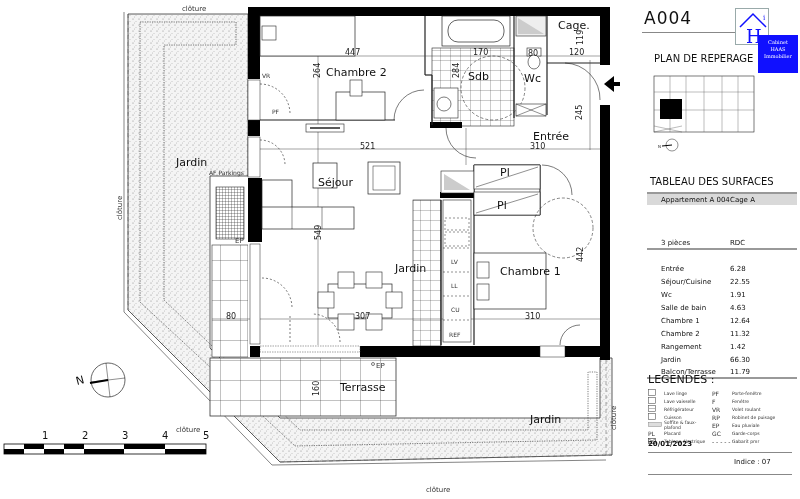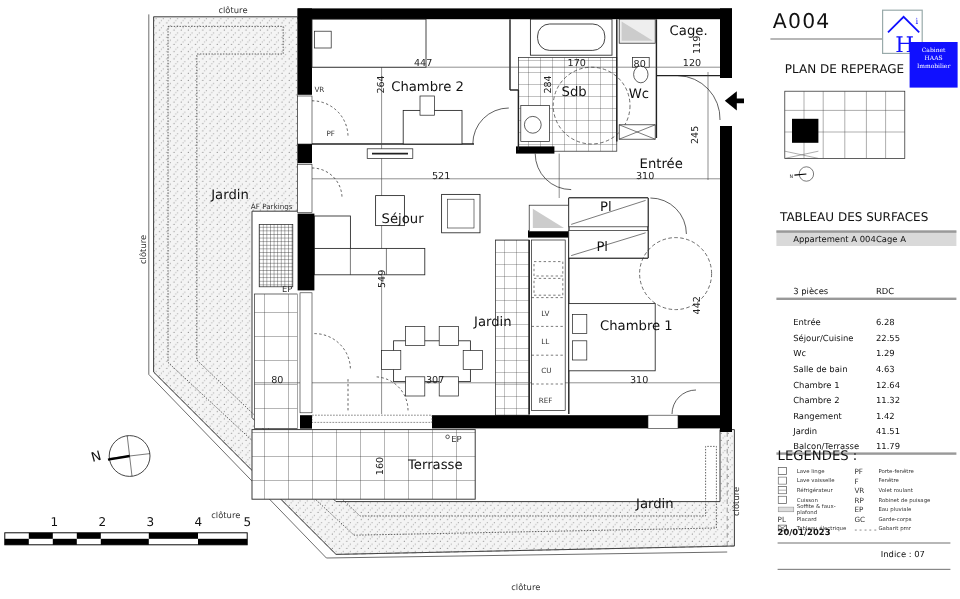--- a/index.html
+++ b/index.html
@@ -336,41 +336,41 @@
     <div class="row">
         <span class="k">Entrée</span>
         <span class="v">6.28</span>
       </div>
     <div class="row">
         <span class="k">Séjour/Cuisine</span>
         <span class="v">22.55</span>
       </div>
     <div class="row">
         <span class="k">Wc</span>
-        <span class="v">1.29</span>
+        <span class="v">1.91</span>
       </div>
     <div class="row">
         <span class="k">Salle de bain</span>
         <span class="v">4.63</span>
       </div>
     <div class="row">
         <span class="k">Chambre 1</span>
         <span class="v">12.64</span>
       </div>
     <div class="row">
         <span class="k">Chambre 2</span>
         <span class="v">11.32</span>
       </div>
     <div class="row">
         <span class="k">Rangement</span>
         <span class="v">1.42</span>
       </div>
     <div class="row">
         <span class="k">Jardin</span>
-        <span class="v">41.51</span>
+        <span class="v">66.30</span>
       </div>
     <div class="row lastsep">
         <span class="k">Balcon/Terrasse</span>
         <span class="v">11.79</span>
       </div>
   </div>
 
   <span class="legend-title">LEGENDES :</span>
   <div class="legend">
     <div class="lrow">

